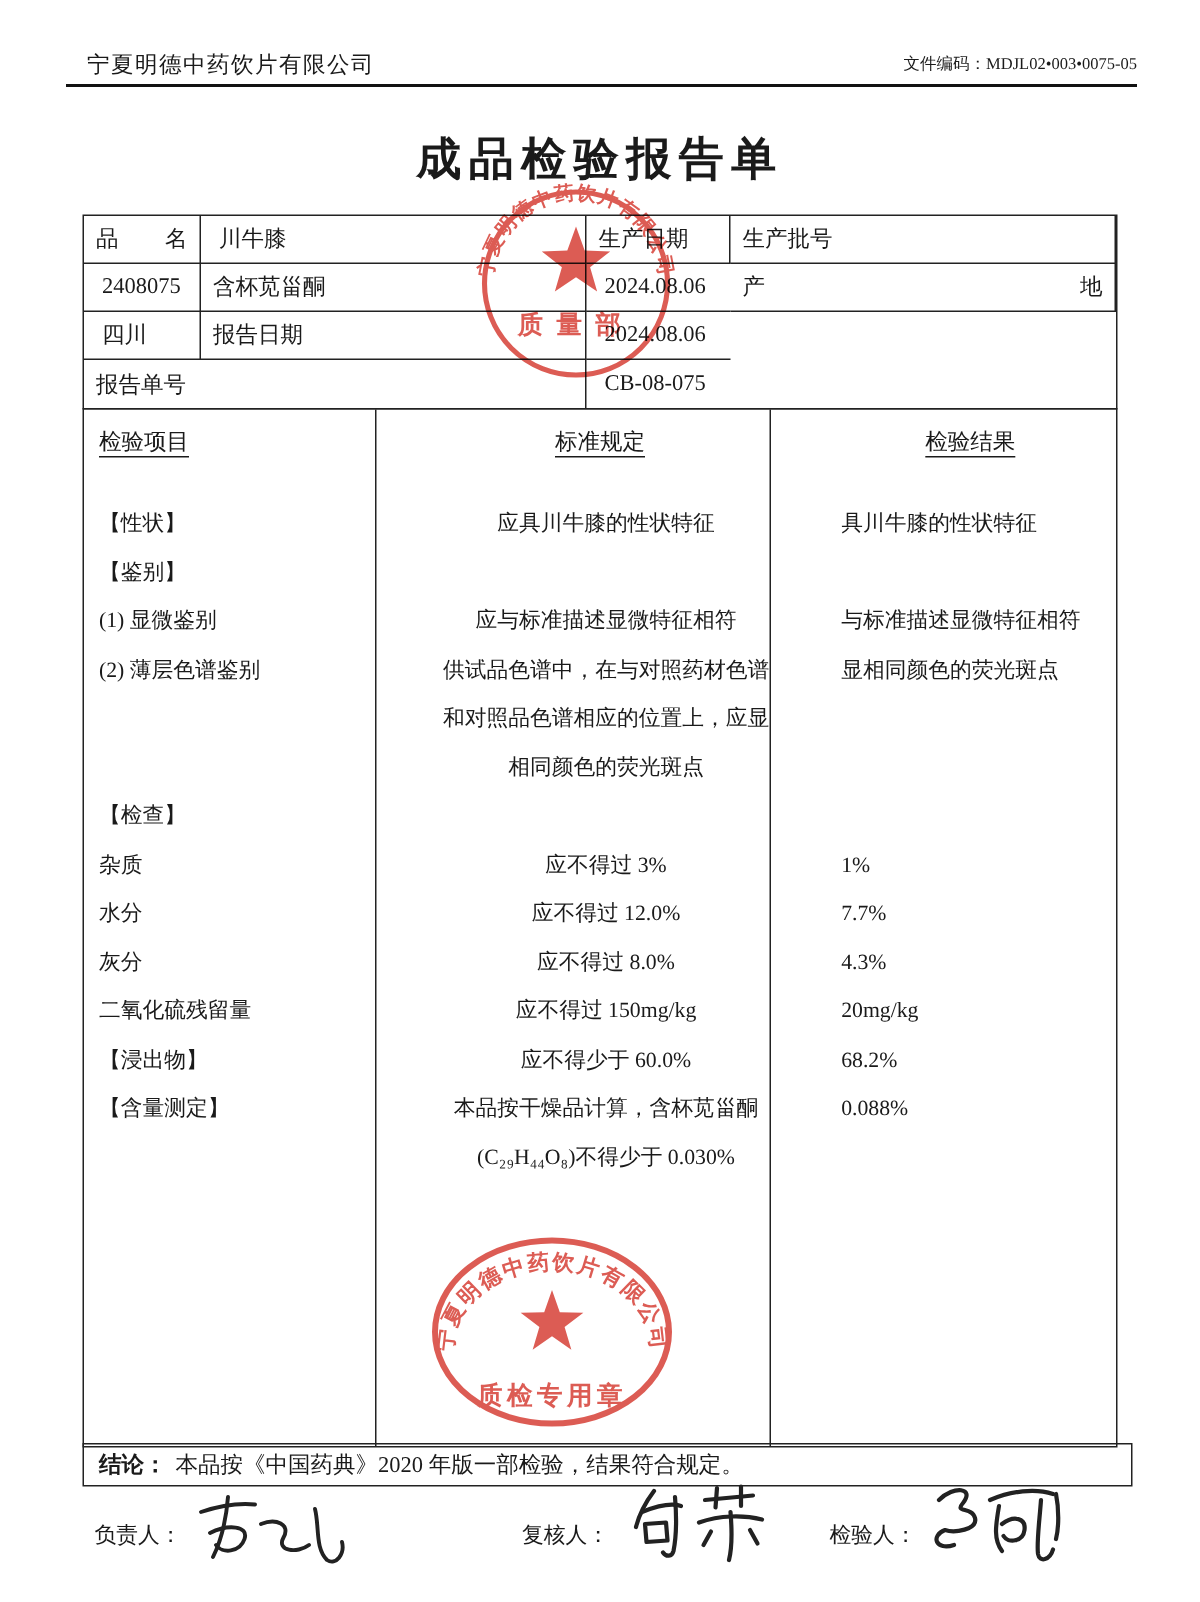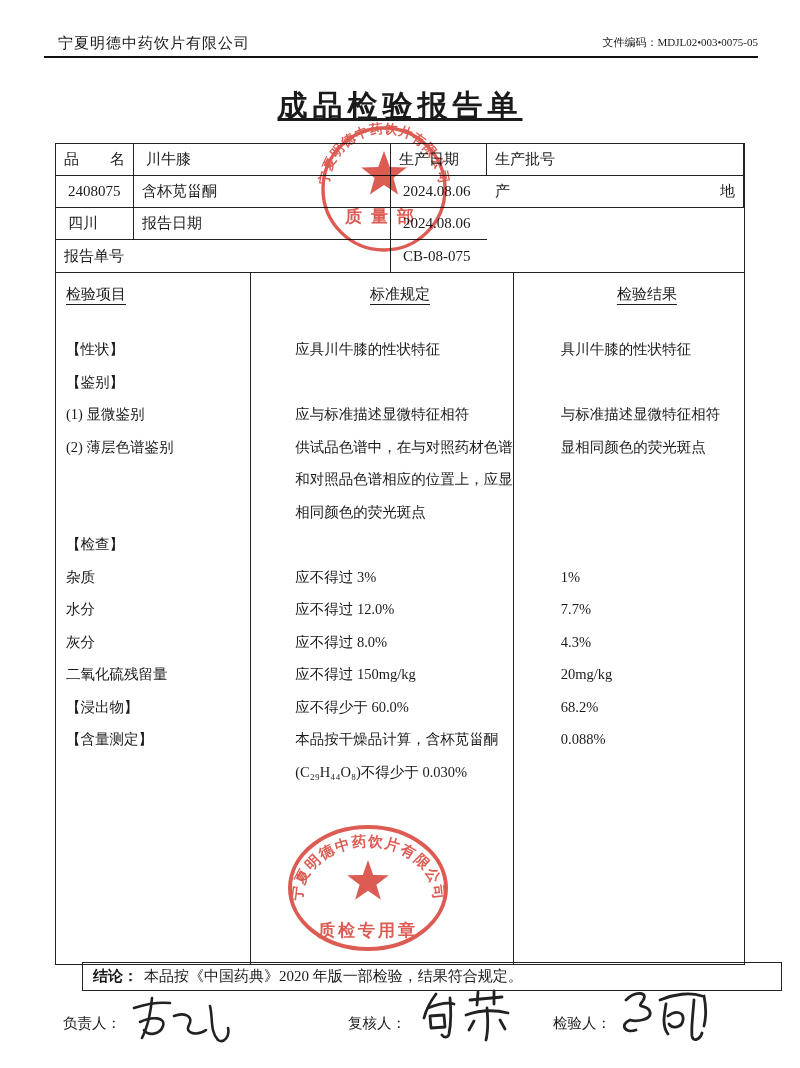--- a/index.html
+++ b/index.html
@@ -11,21 +11,21 @@
   .abs { position:absolute; }
 
   
   .hdr-company { left:58px; top:34px; font-size:15px; letter-spacing:1px; }
   .hdr-code { right:42px; top:35px; font-size:11px; }
   .hdr-rule { left:44px; top:56px; width:714px; height:2px; background:#111; }
 
   
   .doc-title {
     left:0; top:86px; width:100%; text-align:center;
-    font-size:30px; font-weight:bold; letter-spacing:5px;text-decoration:underline;
+    font-size:30px; font-weight:bold; letter-spacing:5px;
   }
 
   
   .info-table {
     left:55px; top:143px; width:688px;
     border:1px solid #222;
     display:grid;
     grid-template-columns:78px 257px 96px 257px;
     grid-template-rows:32px 32px 32px 32px;
     font-size:15px;
@@ -55,30 +55,29 @@
     height:60px; box-sizing:border-box; padding-top:12px; font-size:15px;
   }
   .mhead span { text-decoration:underline; text-underline-offset:5px; }
   .mhead.left { padding-left:10px; text-align:left; }
   .mhead.center { text-align:center; }
   .mline {
     height:32.5px; line-height:32.5px; font-size:14.5px;
     white-space:nowrap; overflow:visible;
   }
   .c1 .mline { padding-left:10px; }
-  .c2 .mline { padding-left:8px; }
+  .c2 .mline { padding-left:8px;text-align:center; }
   .c3 .mline { padding-left:11px; }
 
   
   .conclusion {
     left:55px; top:962px; width:688px; height:27px;
     border:1px solid #222; display:flex; align-items:center;
     padding-left:10px; box-sizing:content-box; font-size:15px;
     white-space:nowrap;
-    margin-left:27px;
   }
   .conclusion .lab { font-weight:bold; margin-right:6px; }
 
   
   .sig-label { font-size:14.5px; top:1014px; }
   .sig-svg { pointer-events:none; }
 
   
   .stamp { pointer-events:none; mix-blend-mode:multiply; opacity:0.88; }
 </style>

